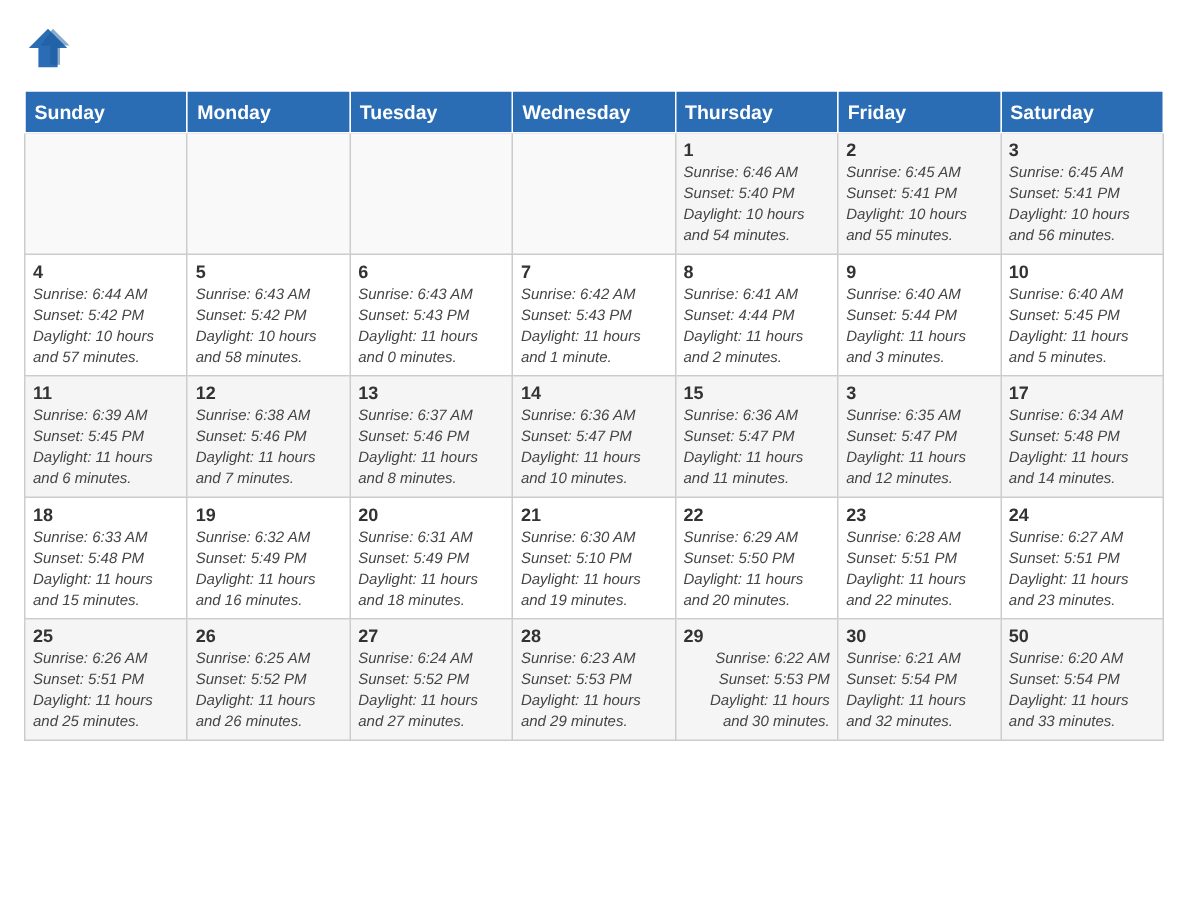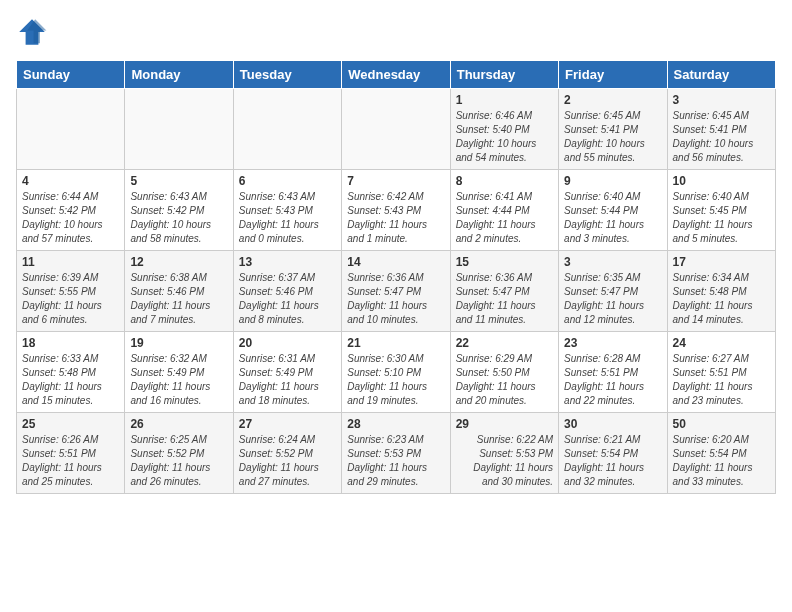--- a/index.html
+++ b/index.html
@@ -211,21 +211,21 @@
           <div class="day-info" style="white-space: pre-line;">Sunrise: 6:40 AM
 Sunset: 5:45 PM
 Daylight: 11 hours
 and 5 minutes.</div>
         </td>
       </tr>
       <tr>
         <td>
           <span class="day-number">11</span>
           <div class="day-info" style="white-space: pre-line;">Sunrise: 6:39 AM
-Sunset: 5:55 PM
+Sunset: 5:45 PM
 Daylight: 11 hours
 and 6 minutes.</div>
         </td>
         <td>
           <span class="day-number">12</span>
           <div class="day-info" style="white-space: pre-line;">Sunrise: 6:38 AM
 Sunset: 5:46 PM
 Daylight: 11 hours
 and 7 minutes.</div>
         </td>

